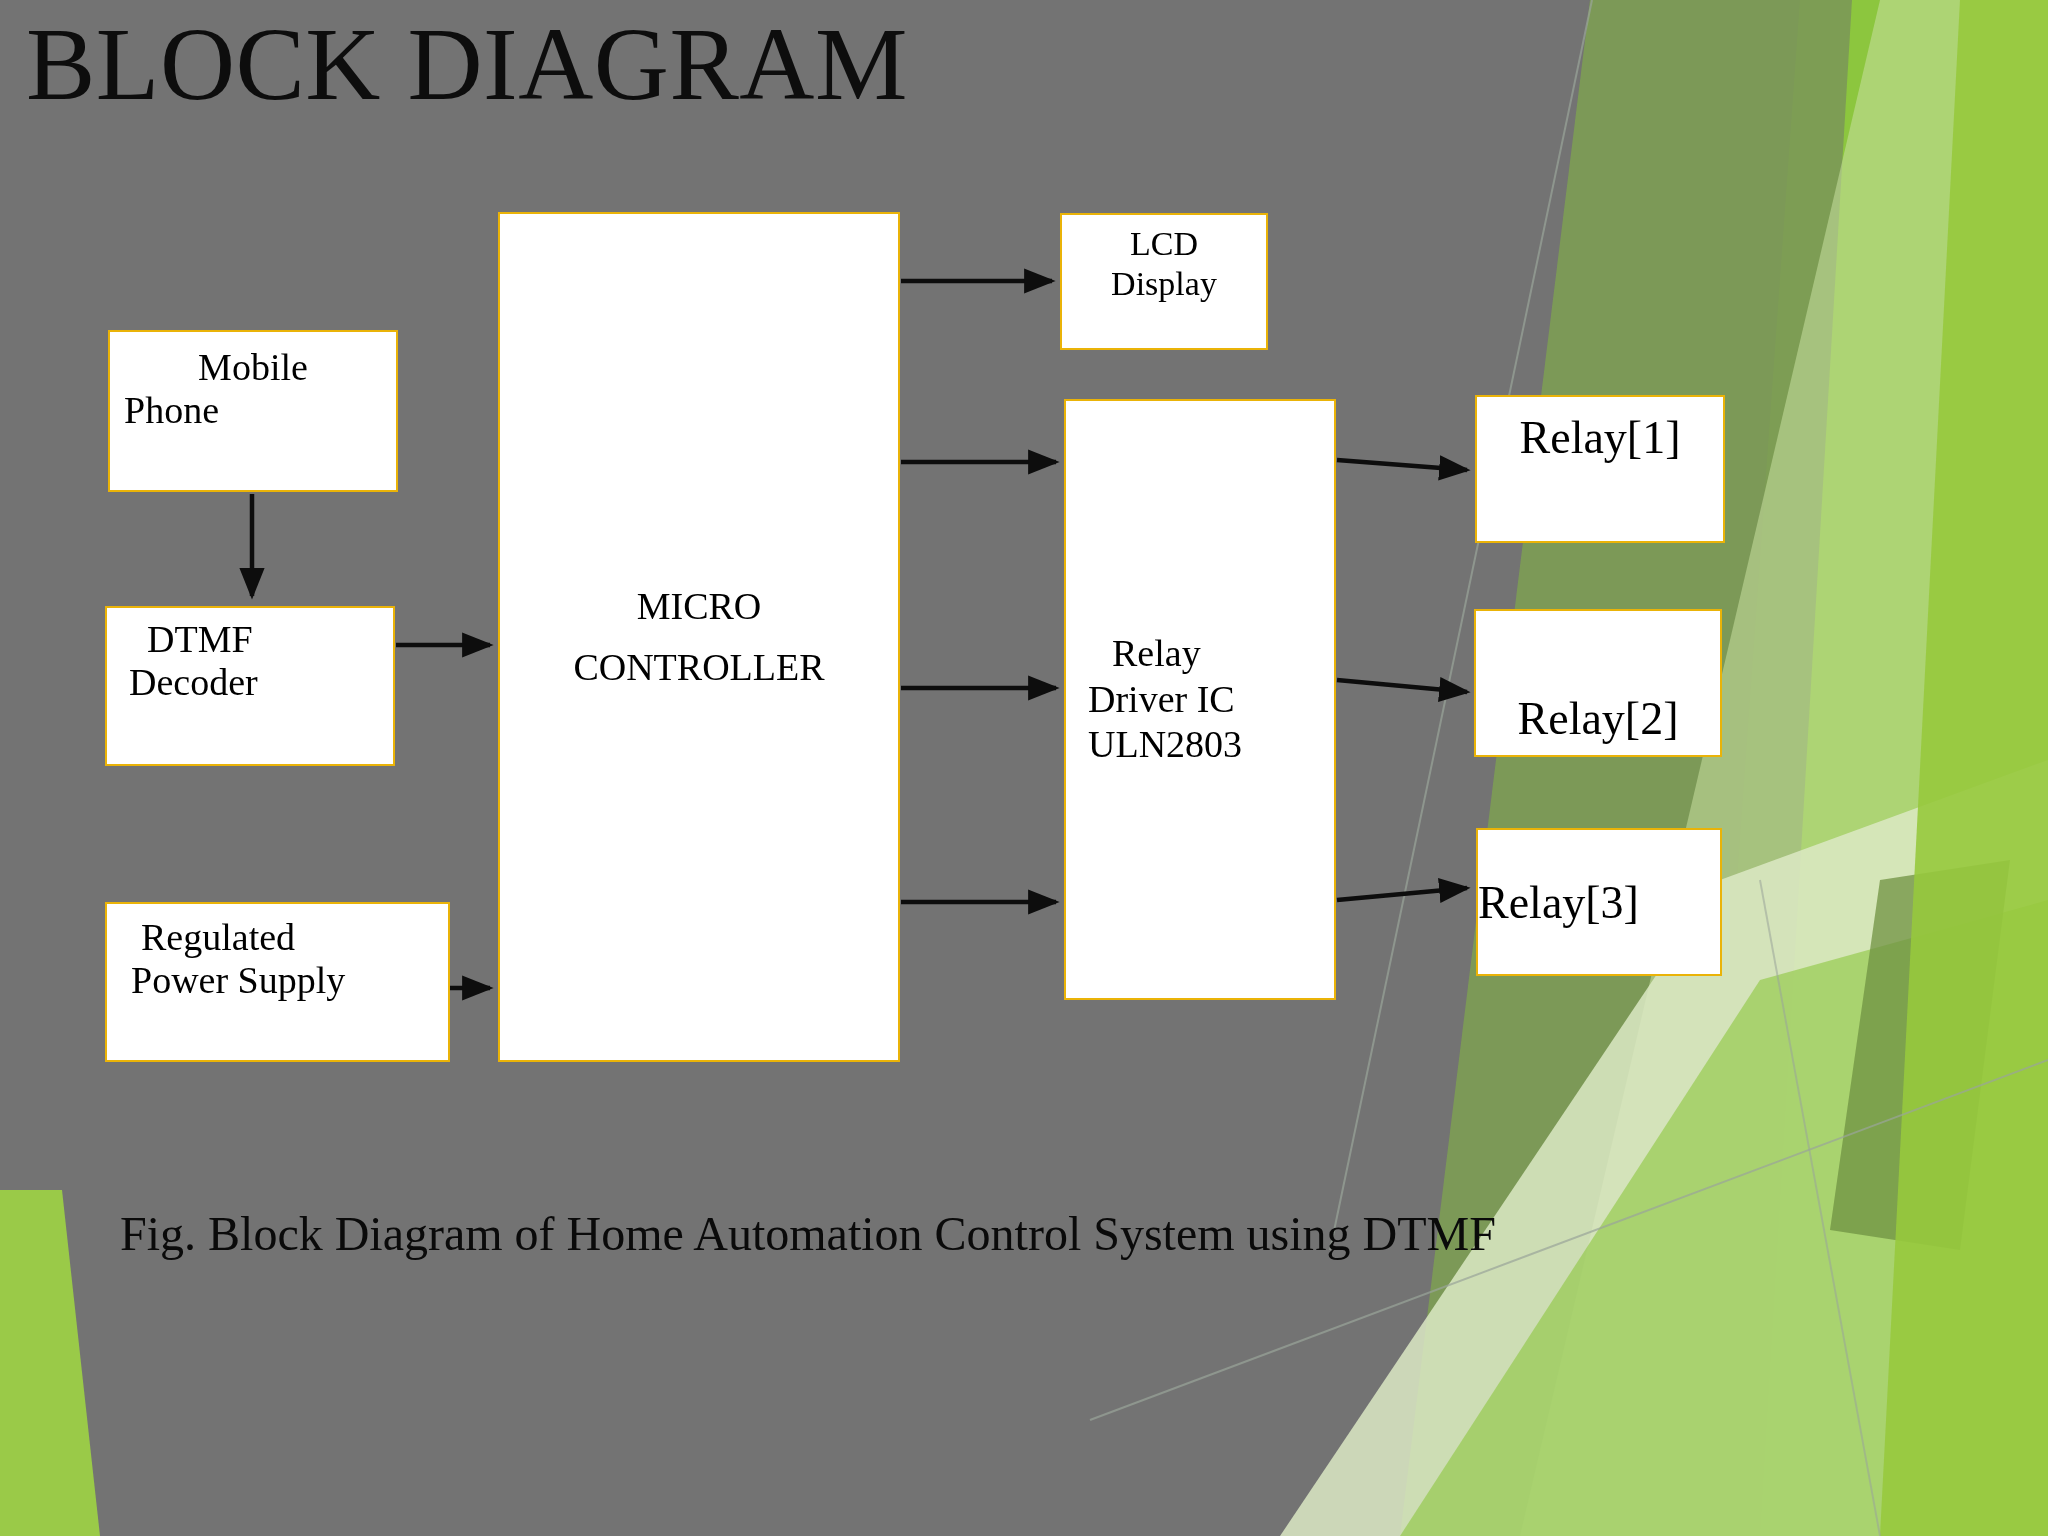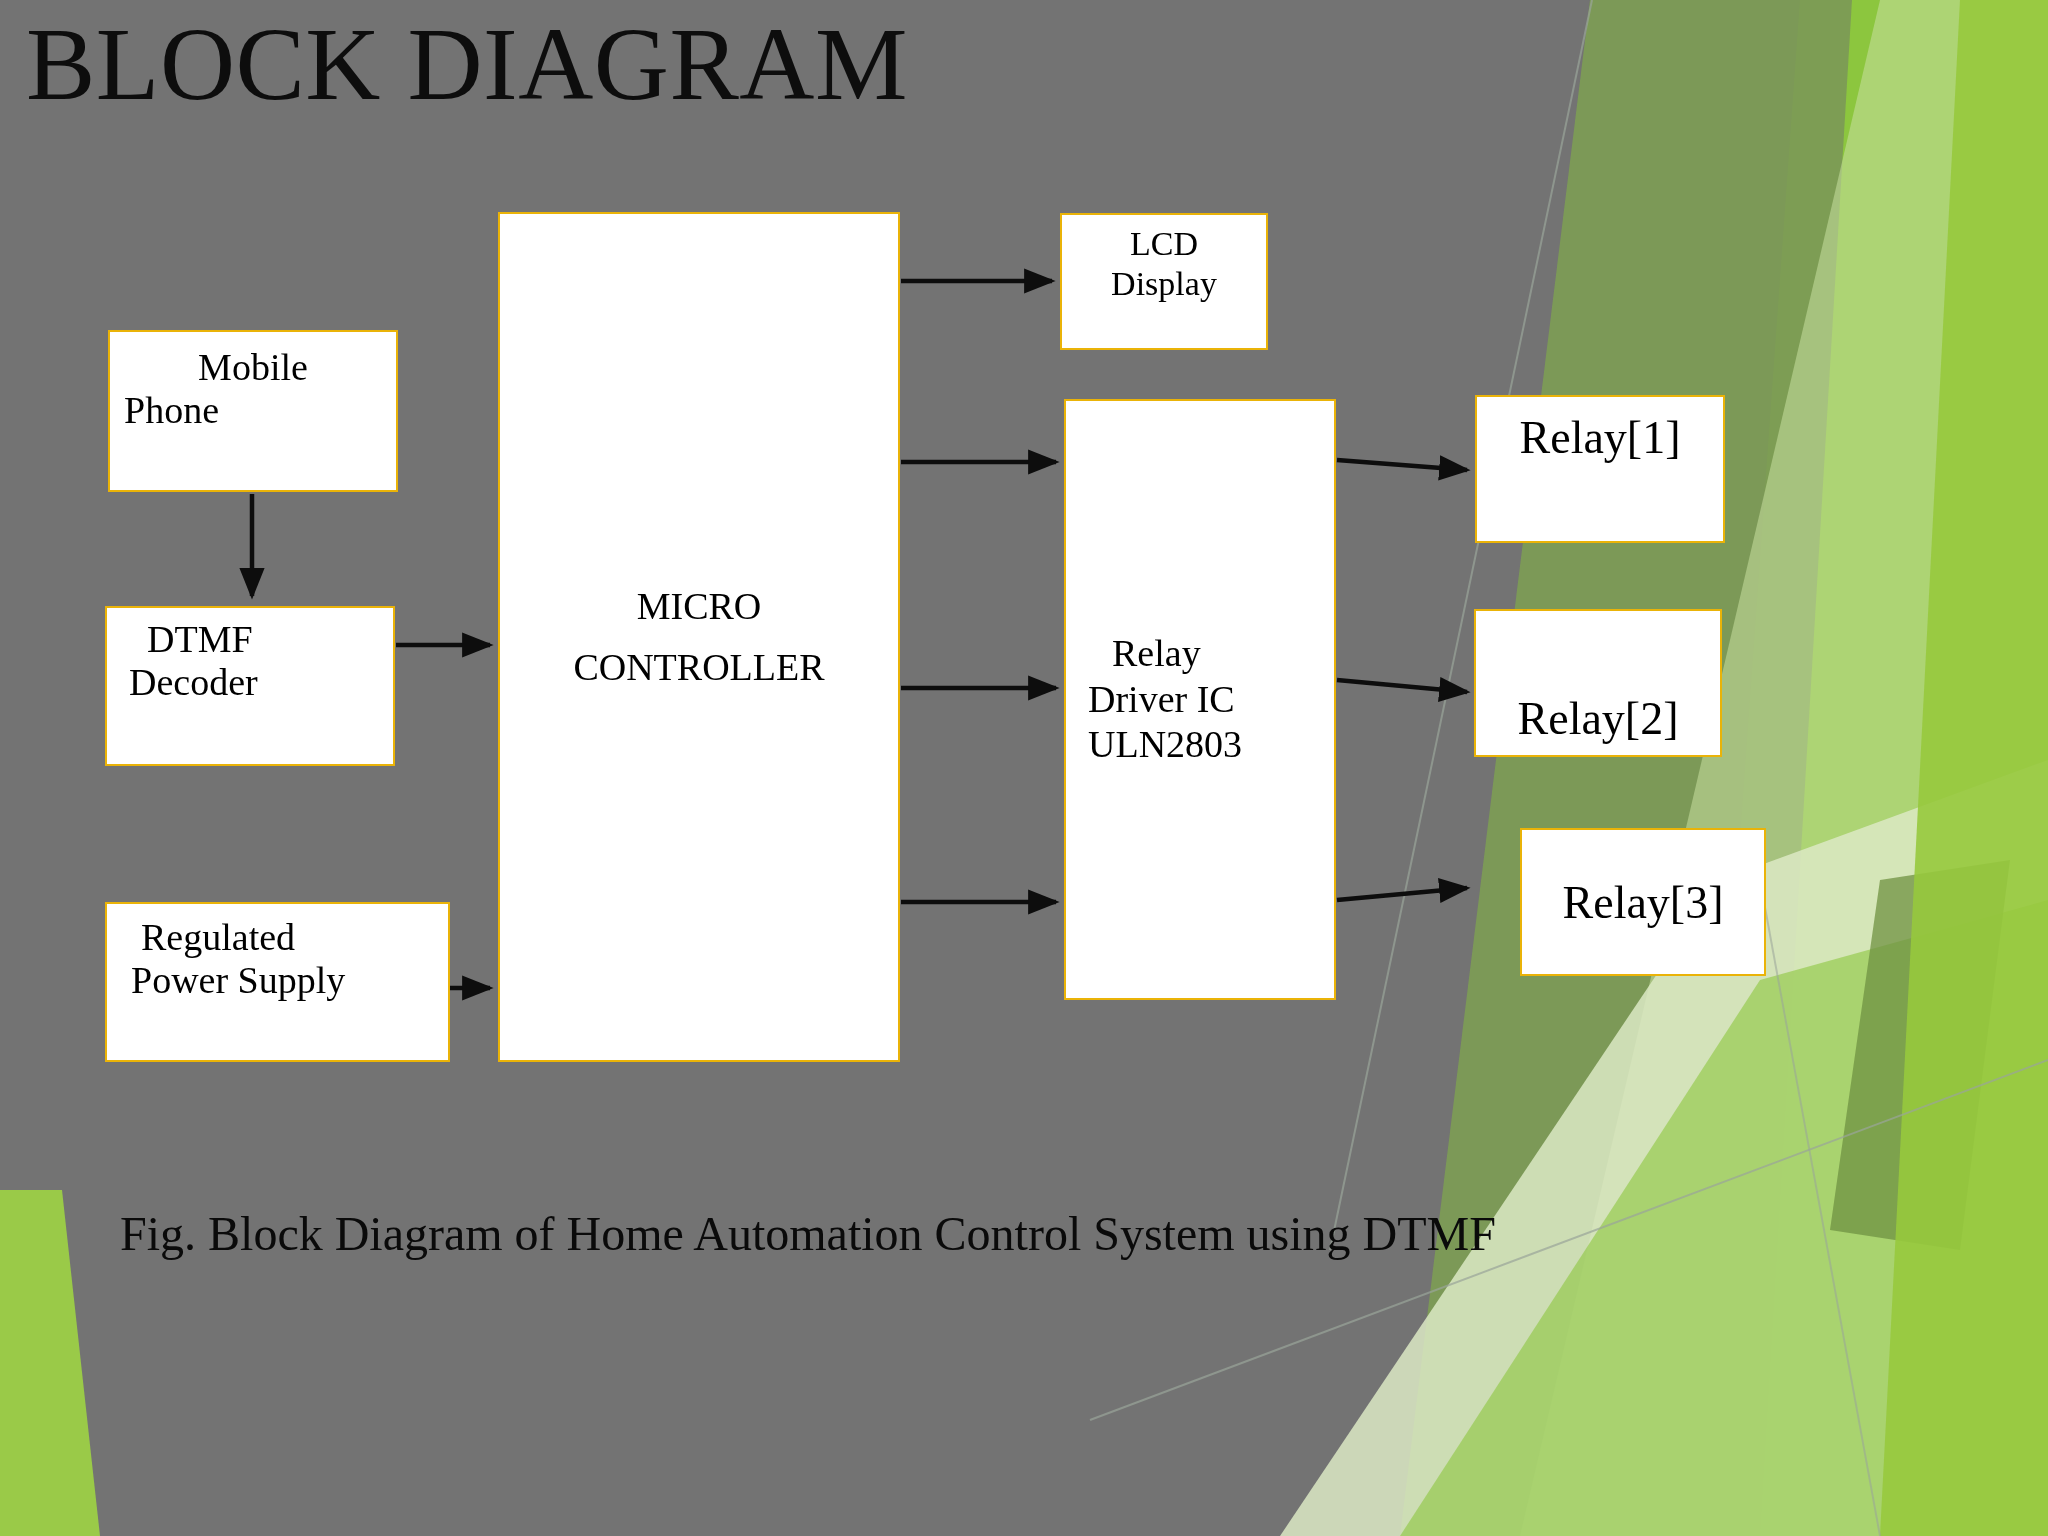--- a/index.html
+++ b/index.html
@@ -128,23 +128,22 @@
   #node-relay-2 {
     left: 1474px; top: 609px; width: 248px; height: 148px;
     justify-content: flex-end;
     align-items: center;
     padding-bottom: 10px;
     font-size: 46px;
   }
   #node-relay-3 {
     left: 1476px; top: 828px; width: 246px; height: 148px;
     justify-content: center;
-    align-items: center;
+    align-items: flex-start;
     font-size: 46px;
-    margin-left: 44px;
   }
   .figure-caption {
     position: absolute;
     left: 120px;
     top: 1206px;
     font-family: "Liberation Serif", "DejaVu Serif", serif;
     font-size: 48px;
     color: #0a0a0a;
     white-space: nowrap;
   }

